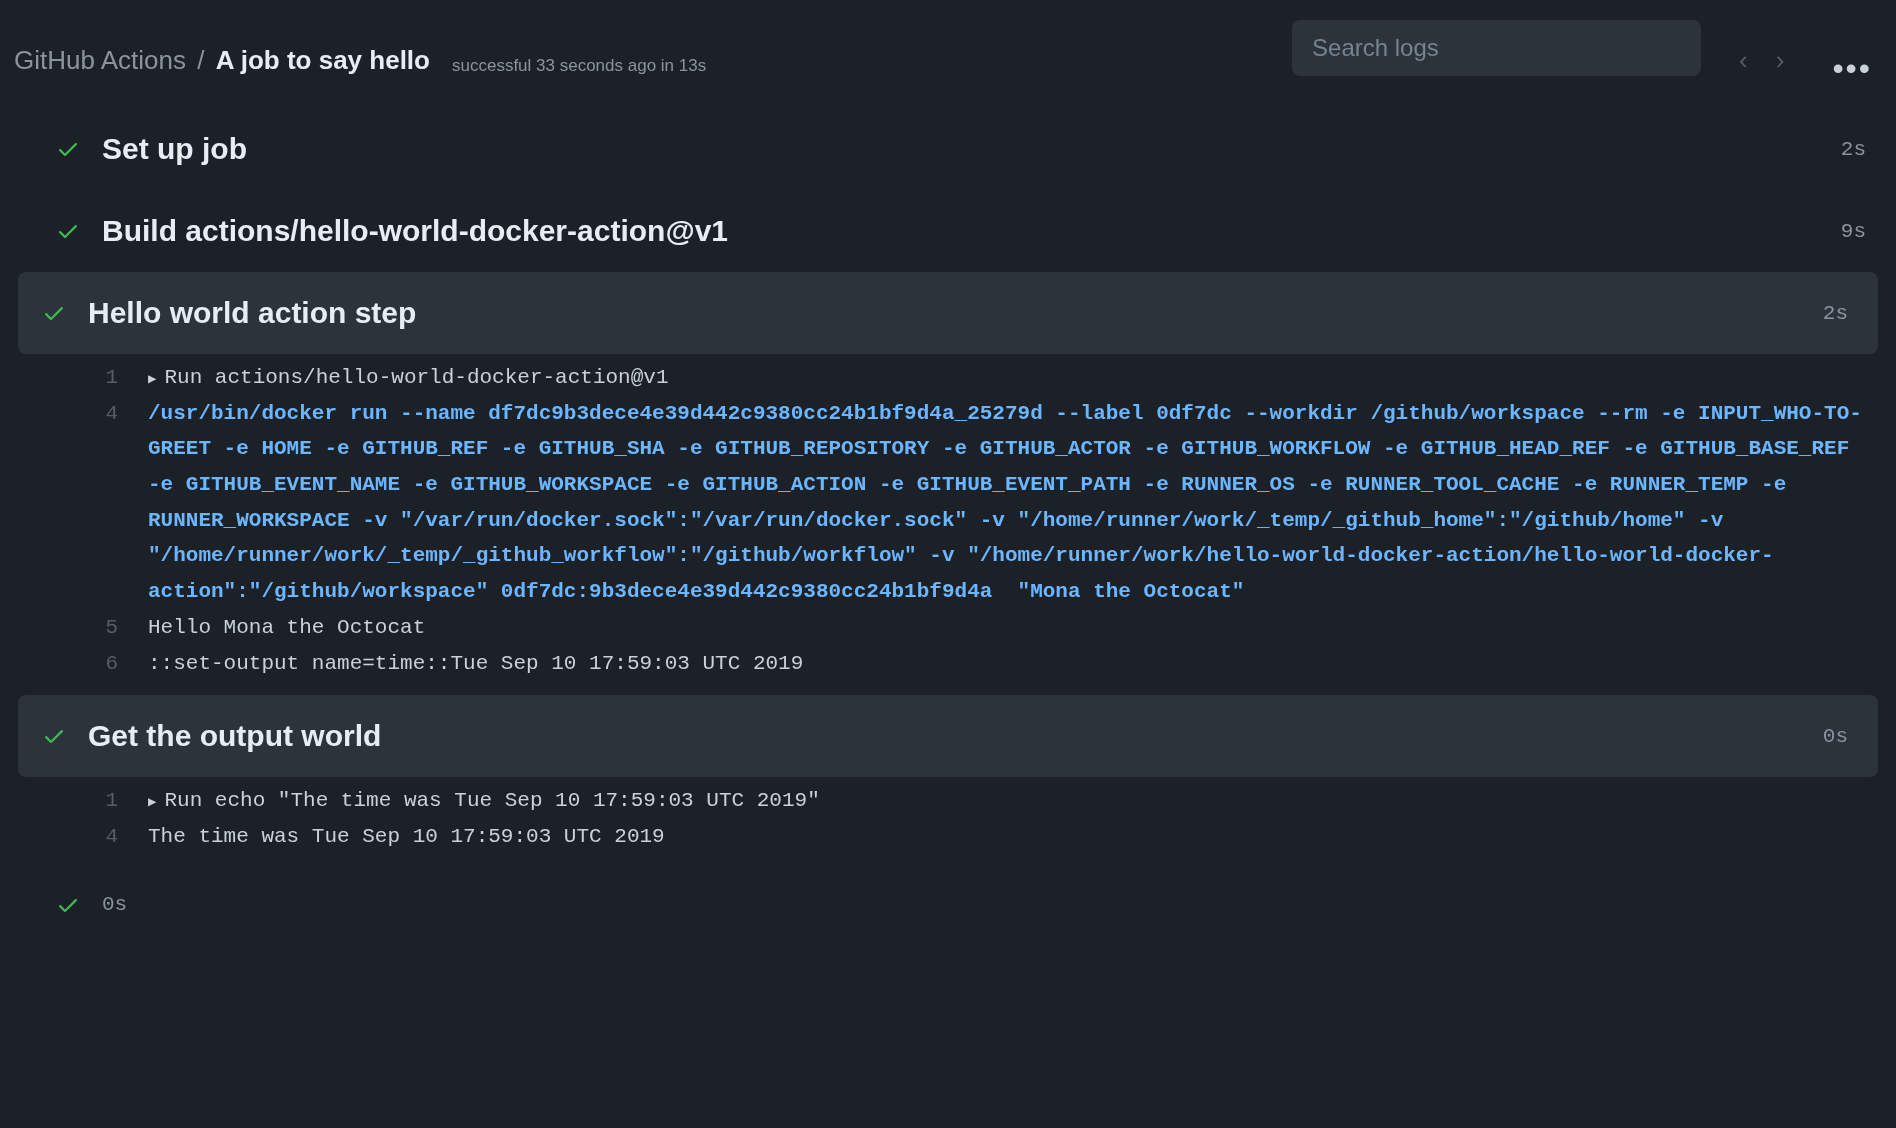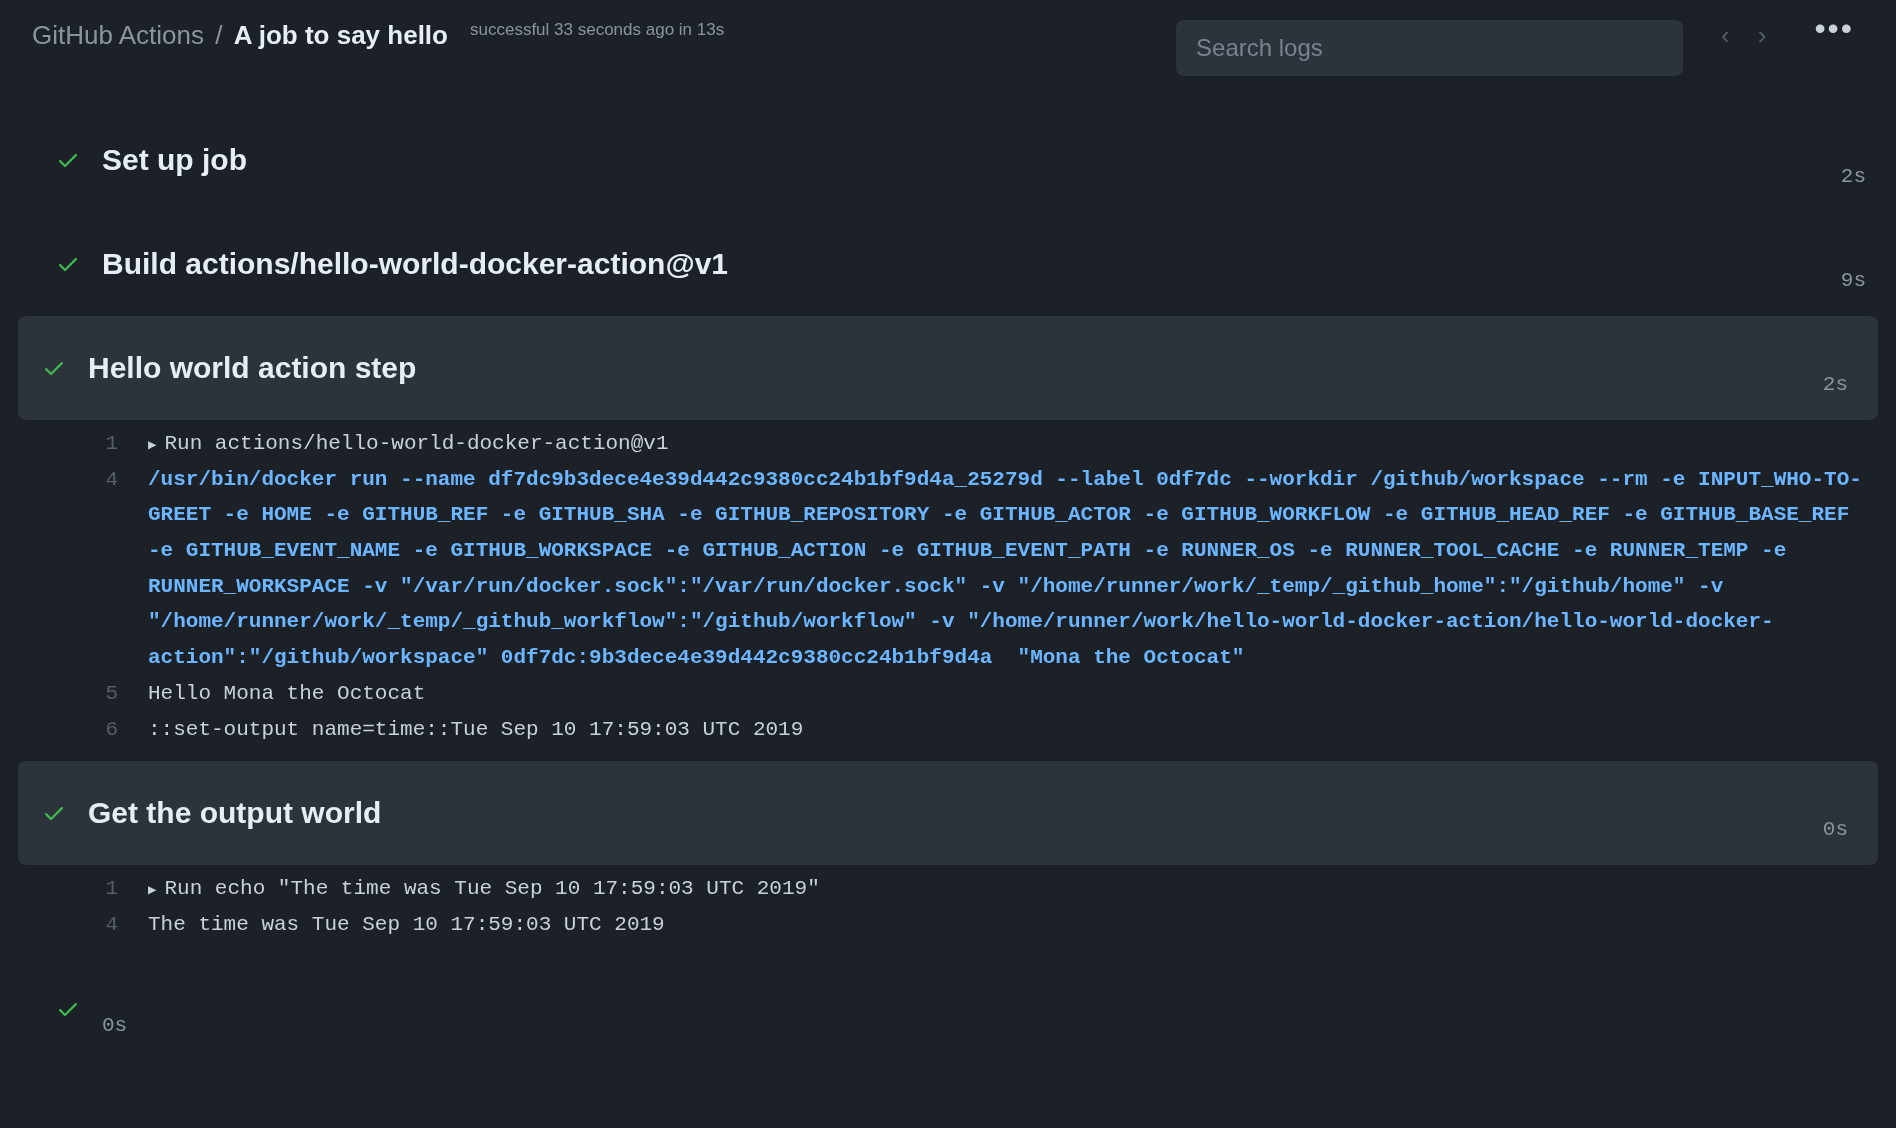--- a/index.html
+++ b/index.html
@@ -6,22 +6,22 @@
     body {
       background: #1c2128;
       color: #c9d1d9;
       font-family: -apple-system, BlinkMacSystemFont, "Segoe UI", Helvetica, Arial, sans-serif;
       font-size: 18px;
       padding: 0;
       width: 1896px;
     }
     .header {
       display: flex;
-      align-items: flex-start;
-      padding: 20px 32px;
+      align-items: flex-end;
+      padding: 20px 14px;
       gap: 18px;
     }
     .breadcrumb {
       font-size: 26px;
       color: #8b949e;
       font-weight: 400;
     }
     .breadcrumb-sep {
       color: #8b949e;
       margin: 0 4px;
@@ -36,21 +36,21 @@
       margin-left: 4px;
     }
     .header-spacer { flex: 1; }
     .search-box {
       background: #2d333b;
       border: none;
       border-radius: 8px;
       padding: 14px 20px;
       color: #c9d1d9;
       font-size: 24px;
-      width: 507px;
+      width: 409px;
     }
     .search-box::placeholder { color: #768390; }
     .nav-arrows {
       display: flex;
       gap: 28px;
       margin-left: 20px;
       color: #545d68;
     }
     .nav-arrow {
       cursor: pointer;
@@ -89,21 +89,20 @@
     .step-title {
       font-size: 30px;
       font-weight: 700;
       color: #e6edf3;
       flex: 1;
     }
     .step-duration {
       font-family: "SFMono-Regular", Consolas, "Liberation Mono", Menlo, monospace;
       font-size: 21px;
       color: #8b949e;
-      margin-top: 33px;
     }
     .log-block {
       font-family: "SFMono-Regular", Consolas, "Liberation Mono", Menlo, monospace;
       font-size: 21px;
       padding: 6px 30px 14px 88px;
       line-height: 1.7;
     }
     .log-line {
       display: flex;
       align-items: flex-start;

